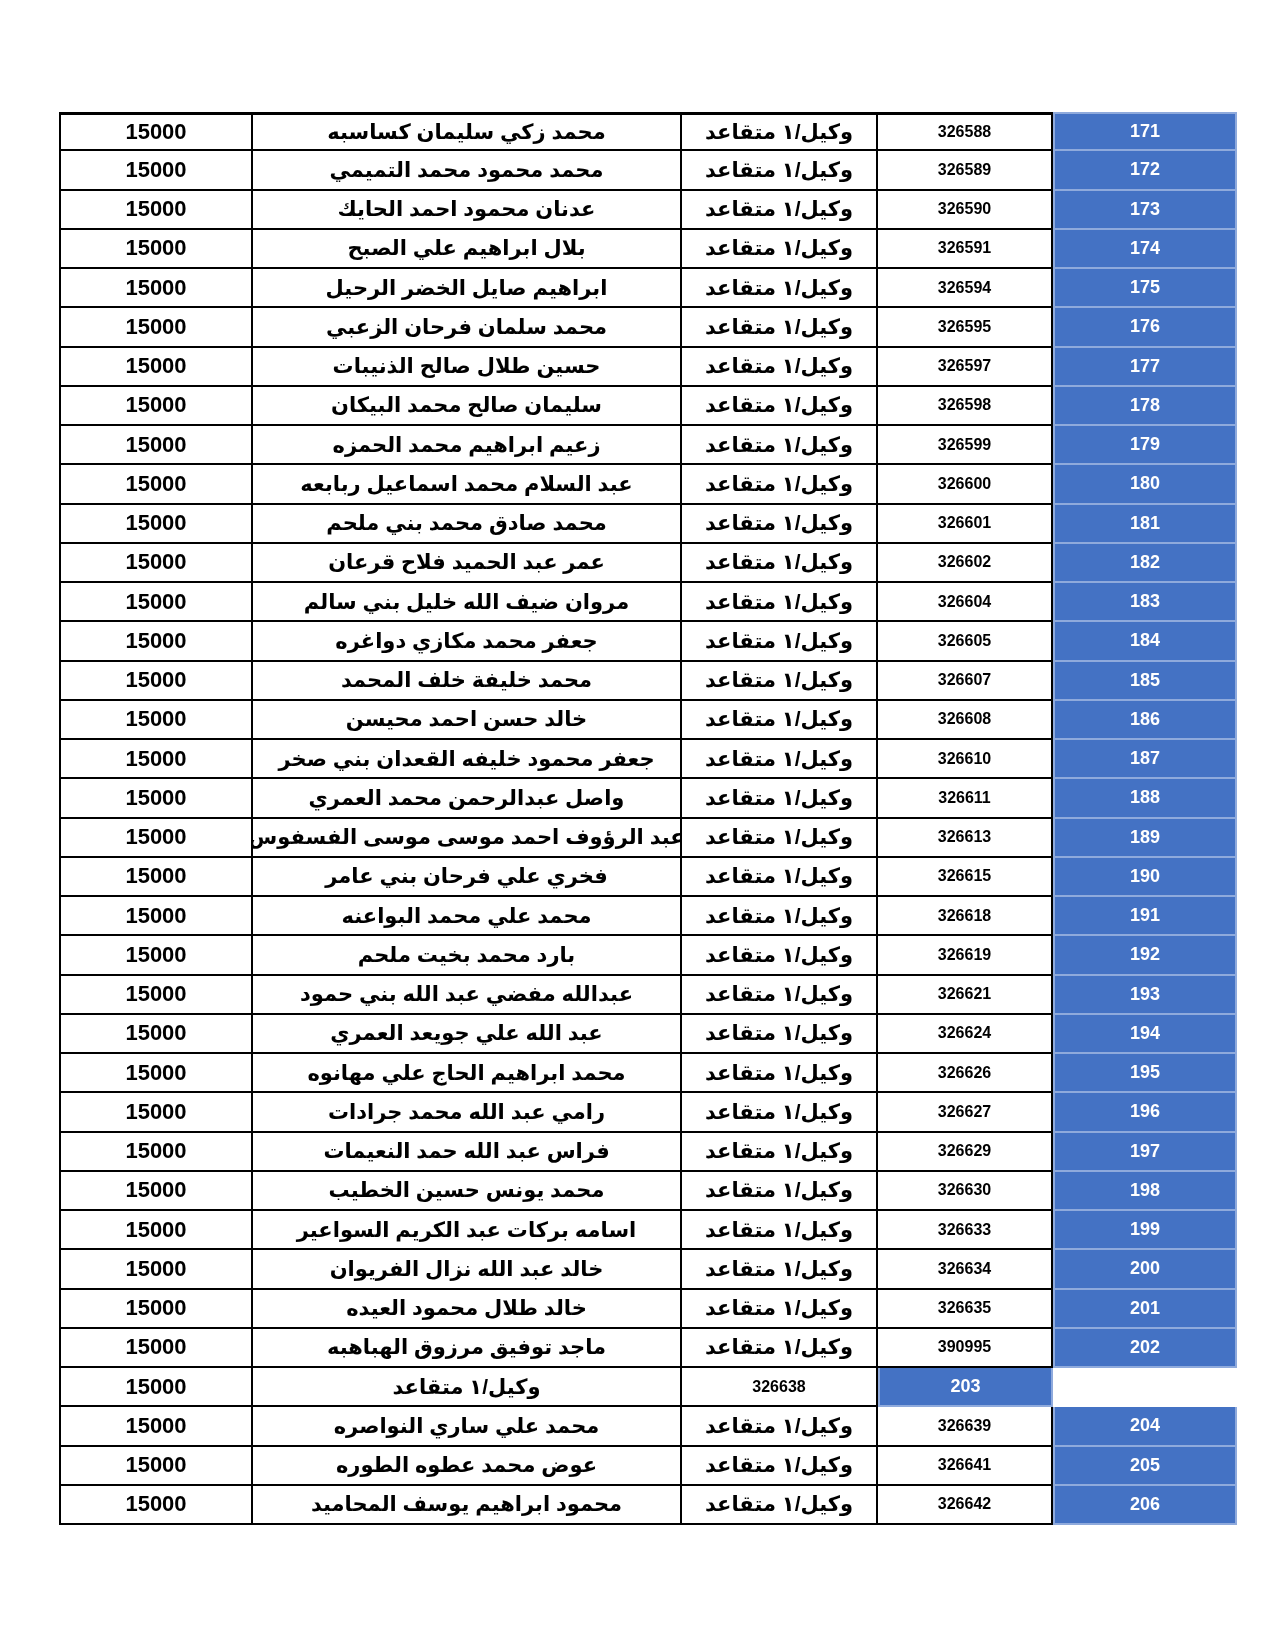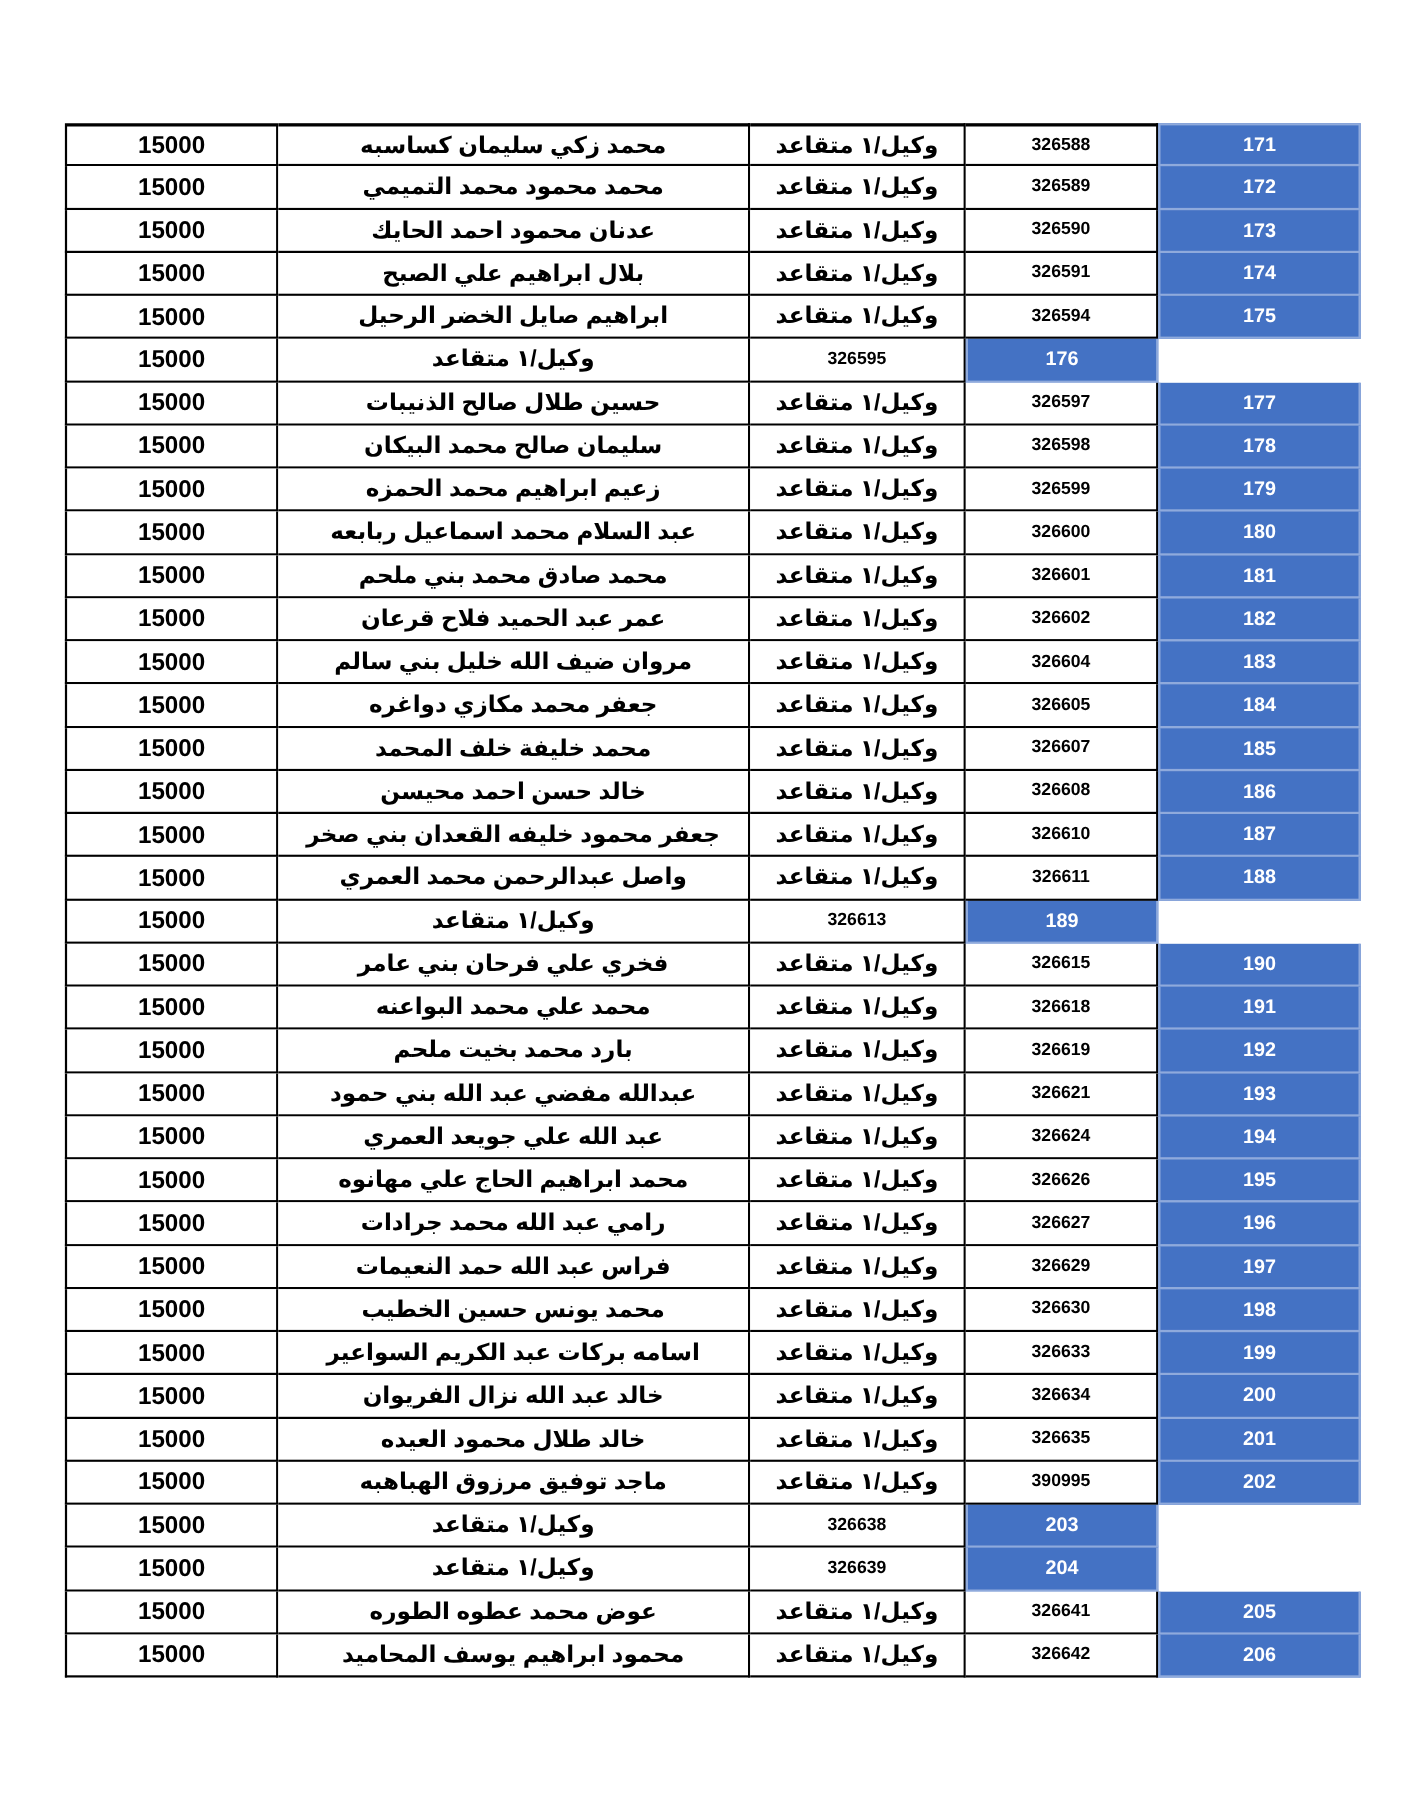--- a/index.html
+++ b/index.html
@@ -98,20 +98,21 @@
   </div>
       <div class="row">
     <div class="cell c-black c-first c-amount">15000</div>
     <div class="cell c-black c-name">ابراهيم صايل الخضر الرحيل</div>
     <div class="cell c-black c-rank">وكيل/١ متقاعد</div>
     <div class="cell c-black c-id">326594</div>
     <div class="cell c-blue c-index">175</div>
   </div>
       <div class="row">
     <div class="cell c-black c-first c-amount">15000</div>
+    <div class="cell c-black c-name">محمد سلمان فرحان الزعبي</div>
     <div class="cell c-black c-rank">وكيل/١ متقاعد</div>
     <div class="cell c-black c-id">326595</div>
     <div class="cell c-blue c-index">176</div>
   </div>
       <div class="row">
     <div class="cell c-black c-first c-amount">15000</div>
     <div class="cell c-black c-name">حسين طلال صالح الذنيبات</div>
     <div class="cell c-black c-rank">وكيل/١ متقاعد</div>
     <div class="cell c-black c-id">326597</div>
     <div class="cell c-blue c-index">177</div>
@@ -188,20 +189,21 @@
   </div>
       <div class="row">
     <div class="cell c-black c-first c-amount">15000</div>
     <div class="cell c-black c-name">واصل عبدالرحمن محمد العمري</div>
     <div class="cell c-black c-rank">وكيل/١ متقاعد</div>
     <div class="cell c-black c-id">326611</div>
     <div class="cell c-blue c-index">188</div>
   </div>
       <div class="row">
     <div class="cell c-black c-first c-amount">15000</div>
+    <div class="cell c-black c-name">عبد الرؤوف احمد موسى موسى الفسفوس</div>
     <div class="cell c-black c-rank">وكيل/١ متقاعد</div>
     <div class="cell c-black c-id">326613</div>
     <div class="cell c-blue c-index">189</div>
   </div>
       <div class="row">
     <div class="cell c-black c-first c-amount">15000</div>
     <div class="cell c-black c-name">فخري علي فرحان بني عامر</div>
     <div class="cell c-black c-rank">وكيل/١ متقاعد</div>
     <div class="cell c-black c-id">326615</div>
     <div class="cell c-blue c-index">190</div>
@@ -291,20 +293,21 @@
     <div class="cell c-blue c-index">202</div>
   </div>
       <div class="row">
     <div class="cell c-black c-first c-amount">15000</div>
     <div class="cell c-black c-rank">وكيل/١ متقاعد</div>
     <div class="cell c-black c-id">326638</div>
     <div class="cell c-blue c-index">203</div>
   </div>
       <div class="row">
     <div class="cell c-black c-first c-amount">15000</div>
+    <div class="cell c-black c-name">محمد علي ساري النواصره</div>
     <div class="cell c-black c-rank">وكيل/١ متقاعد</div>
     <div class="cell c-black c-id">326639</div>
     <div class="cell c-blue c-index">204</div>
   </div>
       <div class="row">
     <div class="cell c-black c-first c-amount">15000</div>
     <div class="cell c-black c-name">عوض محمد عطوه الطوره</div>
     <div class="cell c-black c-rank">وكيل/١ متقاعد</div>
     <div class="cell c-black c-id">326641</div>
     <div class="cell c-blue c-index">205</div>

